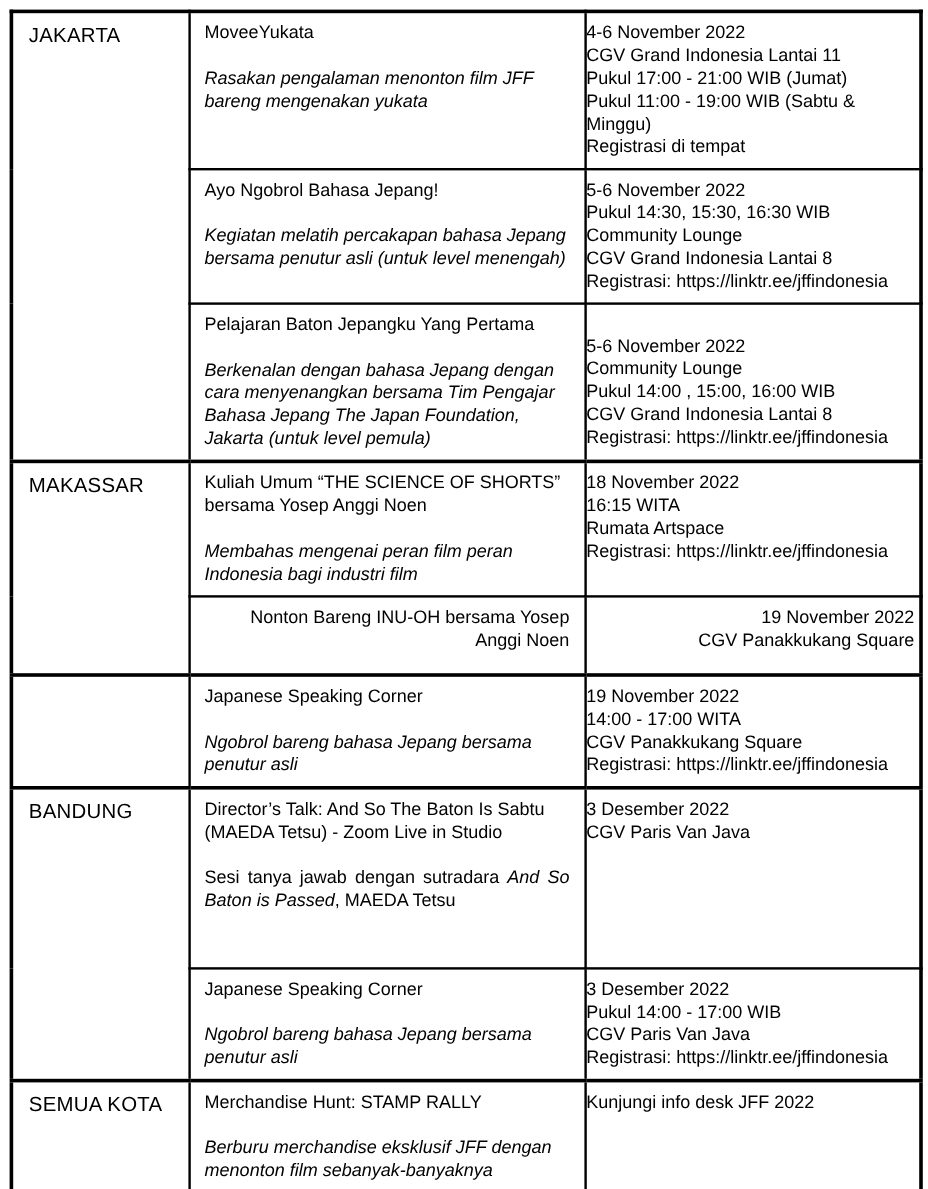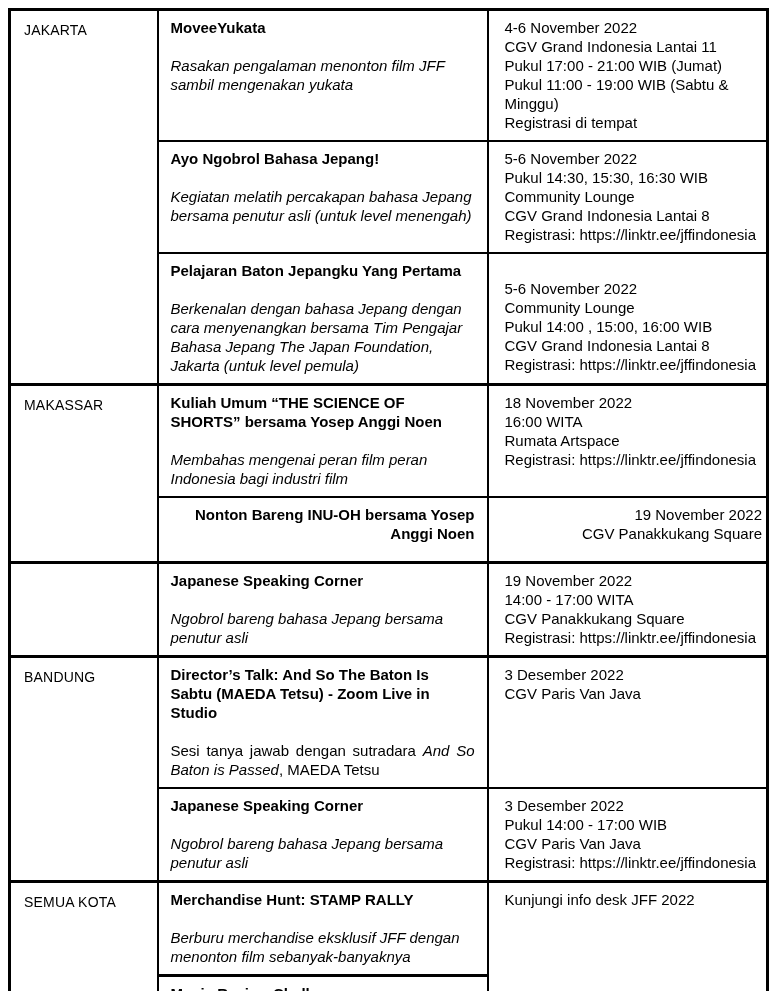--- a/index.html
+++ b/index.html
@@ -17,64 +17,64 @@
   }
   td {
     border: 2px solid #000;
     vertical-align: top;
     font-size: 15px;
     line-height: 19px;
     overflow: hidden;
   }
   tr.sec > td { border-top: 3px solid #000; }
   td.city {
-    font-size: 14px;
+    font-size: 17px;
     line-height: 22px;
     padding: 8px 8px 8px 13px;
     letter-spacing: 0.2px;
   }
   td.event { padding: 7px 12px 8px 12px; }
   td.event.thickt { border-top: 3px solid #000; }
   td.details {
-    padding: 7px 4px 8px 16px;
+    padding: 7px 4px 8px 0;
     white-space: pre-line;
   }
   td.details.lead { padding-top: 25px; }
-  .title { font-weight: bold; margin: 0; }
+  .title { font-weight: normal; margin: 0; }
   .desc { margin: 19px 0 0 0; font-style: italic; }
   .desc.mixed { font-style: normal; text-align: justify; }
   .desc.mixed .em { font-style: italic; }
   tr.r1  { height: 122px; }
   tr.r2  { height: 108px; }
   tr.r3  { height: 119px; }
   tr.r4  { height: 105px; }
   tr.r5  { height: 65px; text-align: right; }
   tr.r6  { height: 85px; }
-  tr.r7  { height: 116px; }
+  tr.r7  { height: 151px; }
   tr.r8  { height: 86px; }
   tr.r9  { height: 89px; }
   tr.r10 { height: 63px; }
 </style>
 </head>
 <body>
 
 <div class="page">
   <table class="events">
     <colgroup>
       <col style="width:148px">
       <col style="width:330px">
       <col style="width:280px">
     </colgroup>
     <tbody>
 
       <tr class="r1">
         <td class="city" rowspan="3">JAKARTA</td>
         <td class="event">
           <p class="title">MoveeYukata</p>
-          <p class="desc">Rasakan pengalaman menonton film JFF sambil mengenakan yukata</p>
+          <p class="desc">Rasakan pengalaman menonton film JFF bareng mengenakan yukata</p>
         </td>
         <td class="details">4-6 November 2022
 CGV Grand Indonesia Lantai 11
 Pukul 17:00 - 21:00 WIB (Jumat)
 Pukul 11:00 - 19:00 WIB (Sabtu &amp; Minggu)
 Registrasi di tempat</td>
       </tr>
       <tr class="r2">
         <td class="event">
           <p class="title">Ayo Ngobrol Bahasa Jepang!</p>
@@ -98,21 +98,21 @@
 Registrasi: https://linktr.ee/jffindonesia</td>
       </tr>
 
       <tr class="sec r4">
         <td class="city" rowspan="2">MAKASSAR</td>
         <td class="event">
           <p class="title">Kuliah Umum “THE SCIENCE OF SHORTS” bersama Yosep Anggi Noen</p>
           <p class="desc">Membahas mengenai peran film peran Indonesia bagi industri film</p>
         </td>
         <td class="details">18 November 2022
-16:00 WITA
+16:15 WITA
 Rumata Artspace
 Registrasi: https://linktr.ee/jffindonesia</td>
       </tr>
       <tr class="r5">
         <td class="event">
           <p class="title">Nonton Bareng INU-OH bersama Yosep Anggi Noen</p>
         </td>
         <td class="details">19 November 2022
 CGV Panakkukang Square</td>
       </tr>

